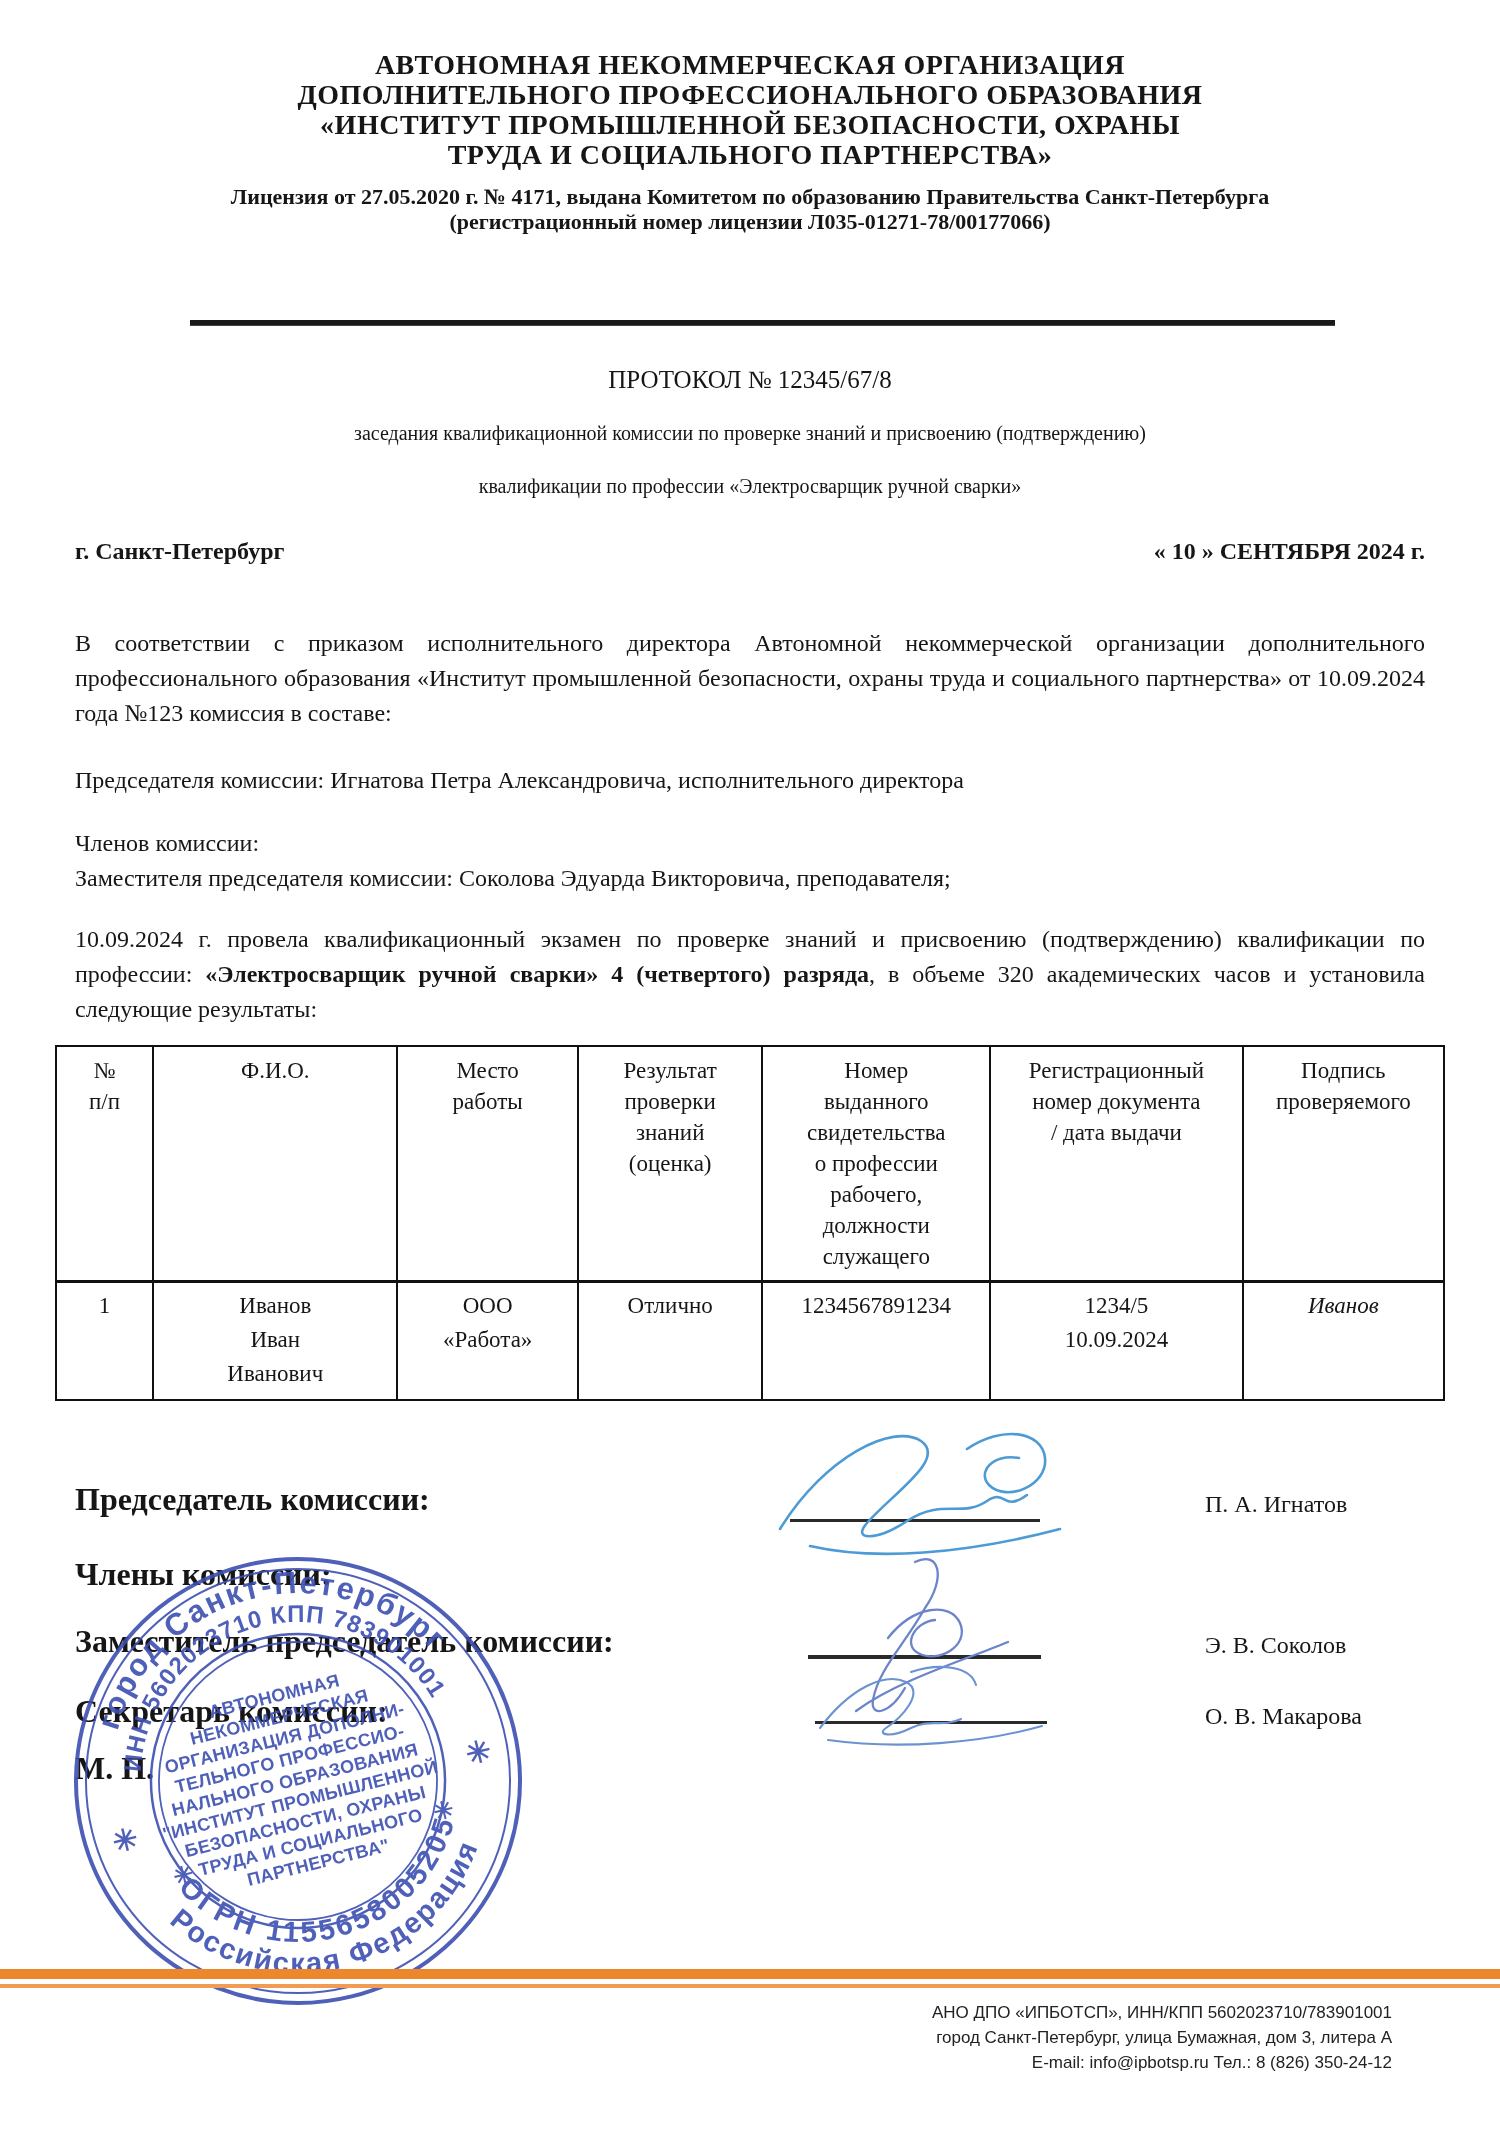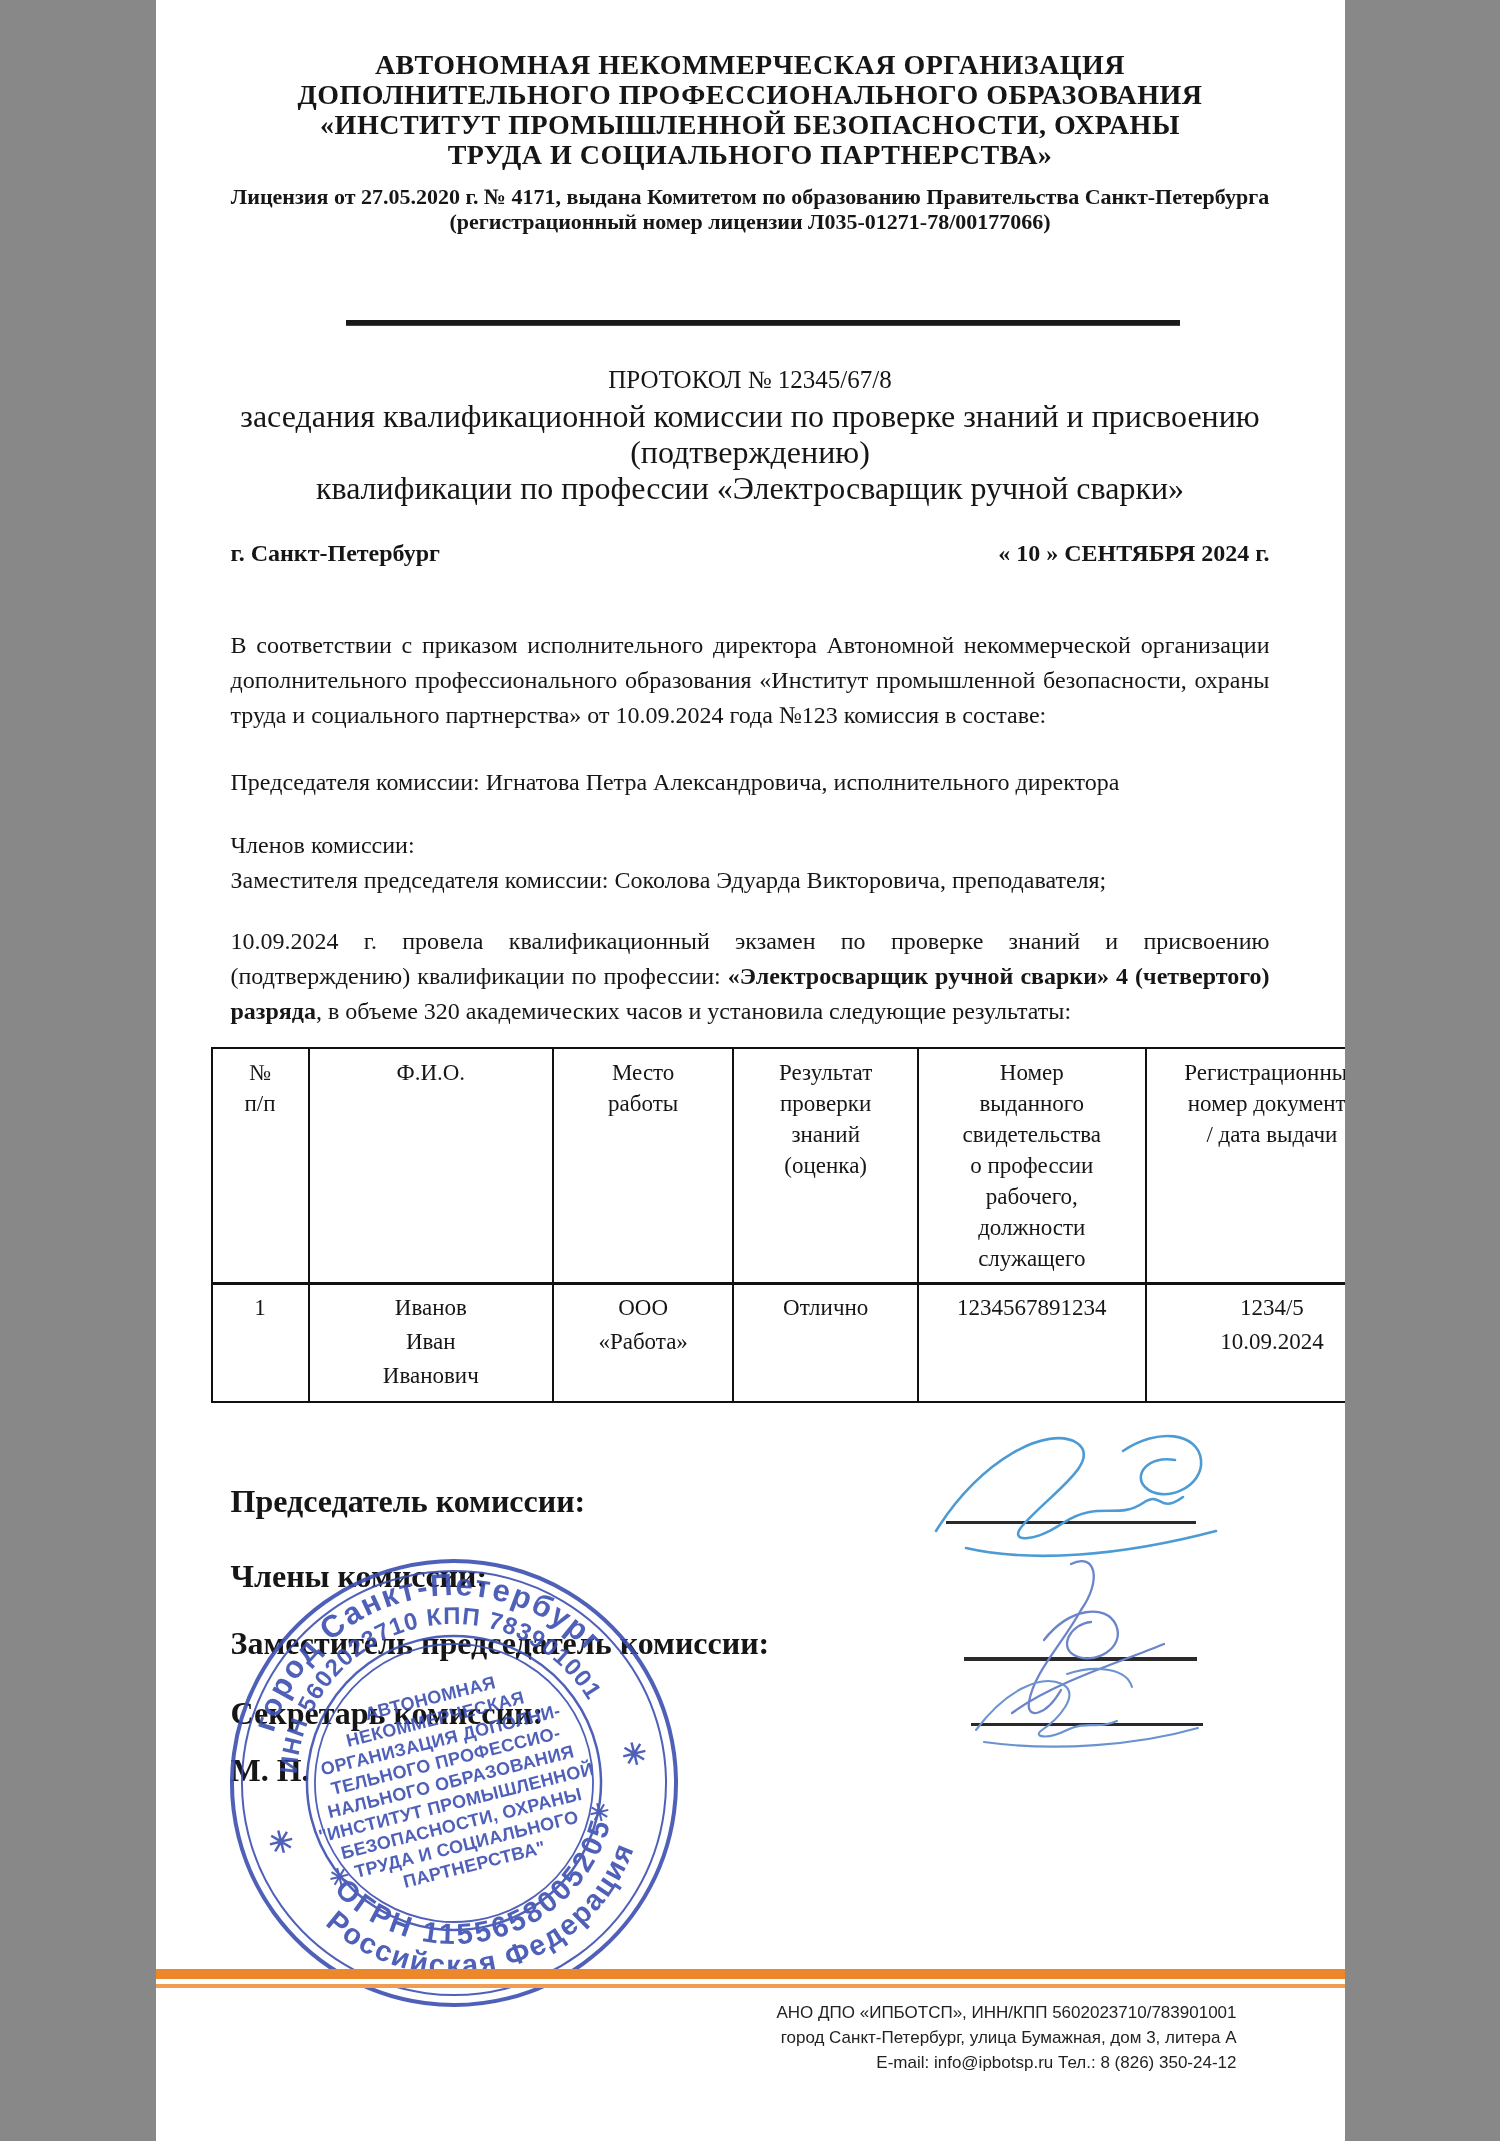--- a/index.html
+++ b/index.html
@@ -1,37 +1,37 @@
 <!DOCTYPE html>
 <html lang="ru"><head>
 <meta charset="utf-8">
 <style>
   html,body { margin:0; padding:0; background:#888; }
   .page {
     position:relative;
-    width:1189px; height:2141px;
+    width:1500px; height:2141px;
     margin:0 auto;
     background:#ffffff;
     font-family:"Liberation Serif", serif;
     color:#161616;
     overflow:hidden;
   }
   .pad { padding-left:75px; padding-right:75px; }
 
   
   .org-header { padding-top:50px; text-align:center; }
   .org-line { font-size:28px; line-height:30px; font-weight:bold; letter-spacing:0.5px; }
   .license { margin-top:14px; text-align:center; }
   .license-line { font-size:22px; line-height:25px; font-weight:bold; }
   .divider { margin:86px 165px 0 190px; height:5px; background:#191919; border-bottom:1px solid #444; }
 
   
   .title-block { margin-top:36px; text-align:center; font-weight:normal; }
   .protocol-title { font-size:25px; line-height:36px; }
-  .protocol-sub { font-size:32px; line-height:36px; }
+  .protocol-sub { font-size:20px; line-height:36px;margin-top:17px; }
   .city-row { margin-top:32px; display:flex; justify-content:space-between; font-weight:bold; font-size:24px; line-height:30px; }
 
   
   .para { font-size:24px; line-height:35px; }
   .intro { margin-top:60px; text-align:justify; }
   .chair-line { margin-top:32px; }
   .members-block { margin-top:28px; }
   .exam-para { margin-top:26px; text-align:justify; }
   .b { font-weight:bold; }
 

